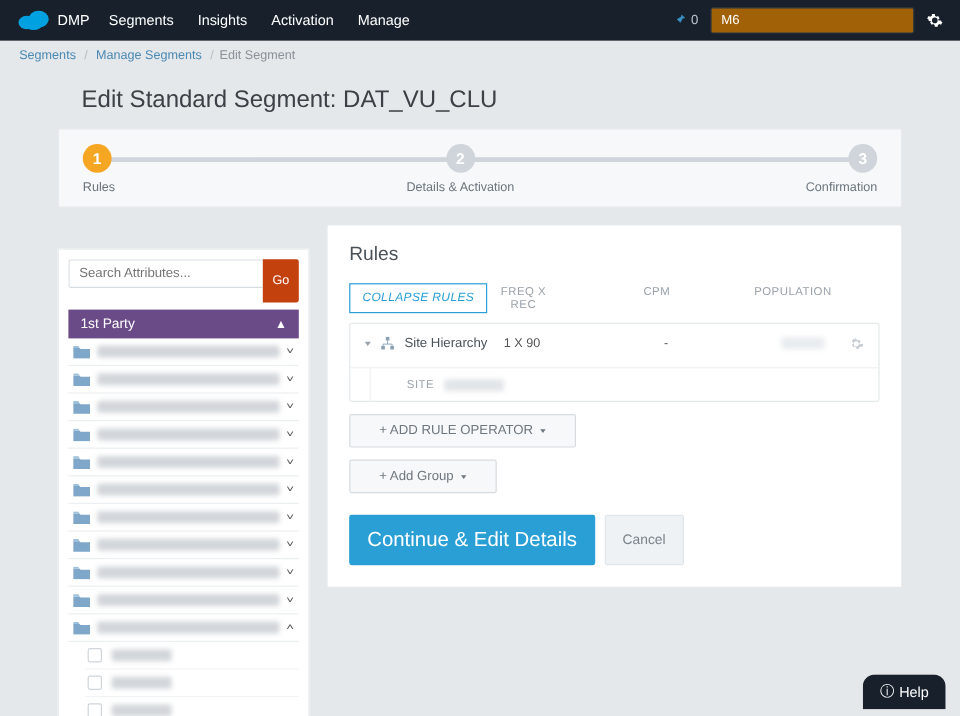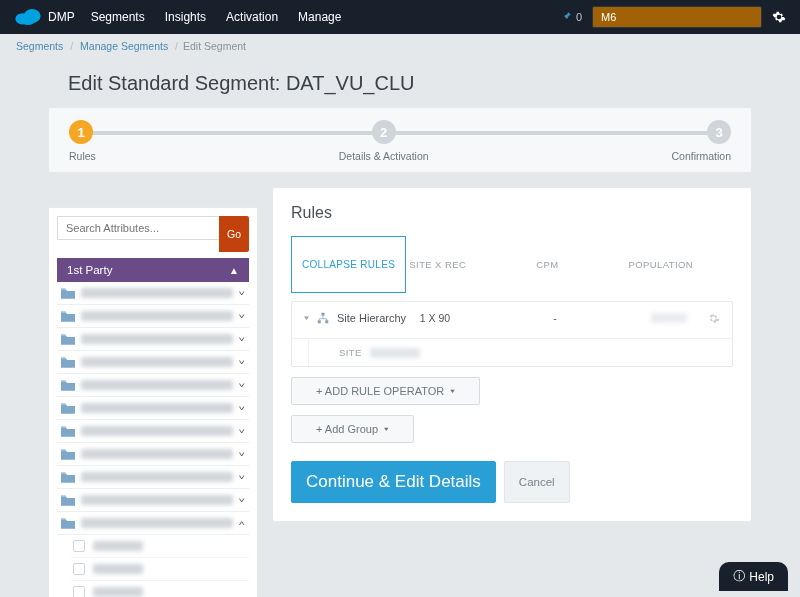--- a/index.html
+++ b/index.html
@@ -44,21 +44,21 @@
   .attr-blur { flex:1; height:10px; background:#d2d6da; filter:blur(2px); border-radius:2px; }
   .attr-caret { color:#555; font-size:11px; margin-left:6px; transform:scaleY(0.7); }
   .sub-list { padding-left:14px; }
   .sub-row { display:flex; align-items:center; border-bottom:1px solid #f1f3f5; padding:5px 2px; }
   .chk { width:12px; height:12px; border:1px solid #cfd5da; border-radius:2px; margin-right:8px; }
   .sub-blur { width:50px; height:10px; background:#d2d6da; filter:blur(2px); border-radius:2px; }
   
   .rules-panel { flex:1; background:#fff; border:1px solid #e5e9ec; border-radius:2px; padding:16px 18px 18px 18px; }
   .rules-title { font-size:16px; color:#4a5259; font-weight:400; margin-bottom:14px; }
   .rules-head { display:flex; align-items:center; margin-bottom:8px; }
-  .collapse-btn { border:1px solid #2a9fd6; color:#2a9fd6; background:#fff; font-size:10px; padding:22px 10px; letter-spacing:0.3px; cursor:pointer; }
+  .collapse-btn { border:1px solid #2a9fd6; color:#2a9fd6; background:#fff; font-size:10px; padding:6px 10px; letter-spacing:0.3px; cursor:pointer;font-style:italic; }
   .col-head { font-size:9.5px; color:#9aa2aa; letter-spacing:0.4px; text-align:center; }
   .rule-card { border:1px solid #e5e9ec; border-radius:2px; }
   .rule-top { display:flex; align-items:flex-start; padding:10px 12px; border-bottom:1px solid #eef1f3; }
   .rule-caret { color:#9aa2aa; font-size:10px; margin-right:8px; transform:scaleY(0.7); }
   .hier-ico { width:12px; height:12px; margin-right:8px; }
   .rule-name { font-size:11px; color:#4a5259; }
   .rule-cols { margin-left:auto; display:flex; align-items:center; gap:72px; }
   .val { font-size:10.5px; color:#555; min-width:48px; text-align:center; }
   .pop-blur { width:36px; height:10px; background:#e9ecef; filter:blur(2px); border-radius:2px; }
   .rule-gear { color:#bfc6cc; margin-left:20px; }
@@ -252,21 +252,21 @@
             <div class="sub-row"></div>
           </div>
         </div>
     </div>
 
     <div class="rules-panel">
       <div class="rules-title">Rules</div>
       <div class="rules-head">
         <button class="collapse-btn">COLLAPSE RULES</button>
         <div style="flex:1; display:flex; justify-content:flex-end; gap:70px; padding-right:40px;">
-          <span class="col-head">SITE X REC</span>
+          <span class="col-head">FREQ X REC</span>
           <span class="col-head">CPM</span>
           <span class="col-head">POPULATION</span>
         </div>
       </div>
       <div class="rule-card">
         <div class="rule-top">
           <span class="rule-caret">▾</span>
           <span>
             <svg class="hier-ico" viewBox="0 0 16 16">
                 <rect x="6" y="1" width="4" height="4" fill="#8aa0b2"></rect>

